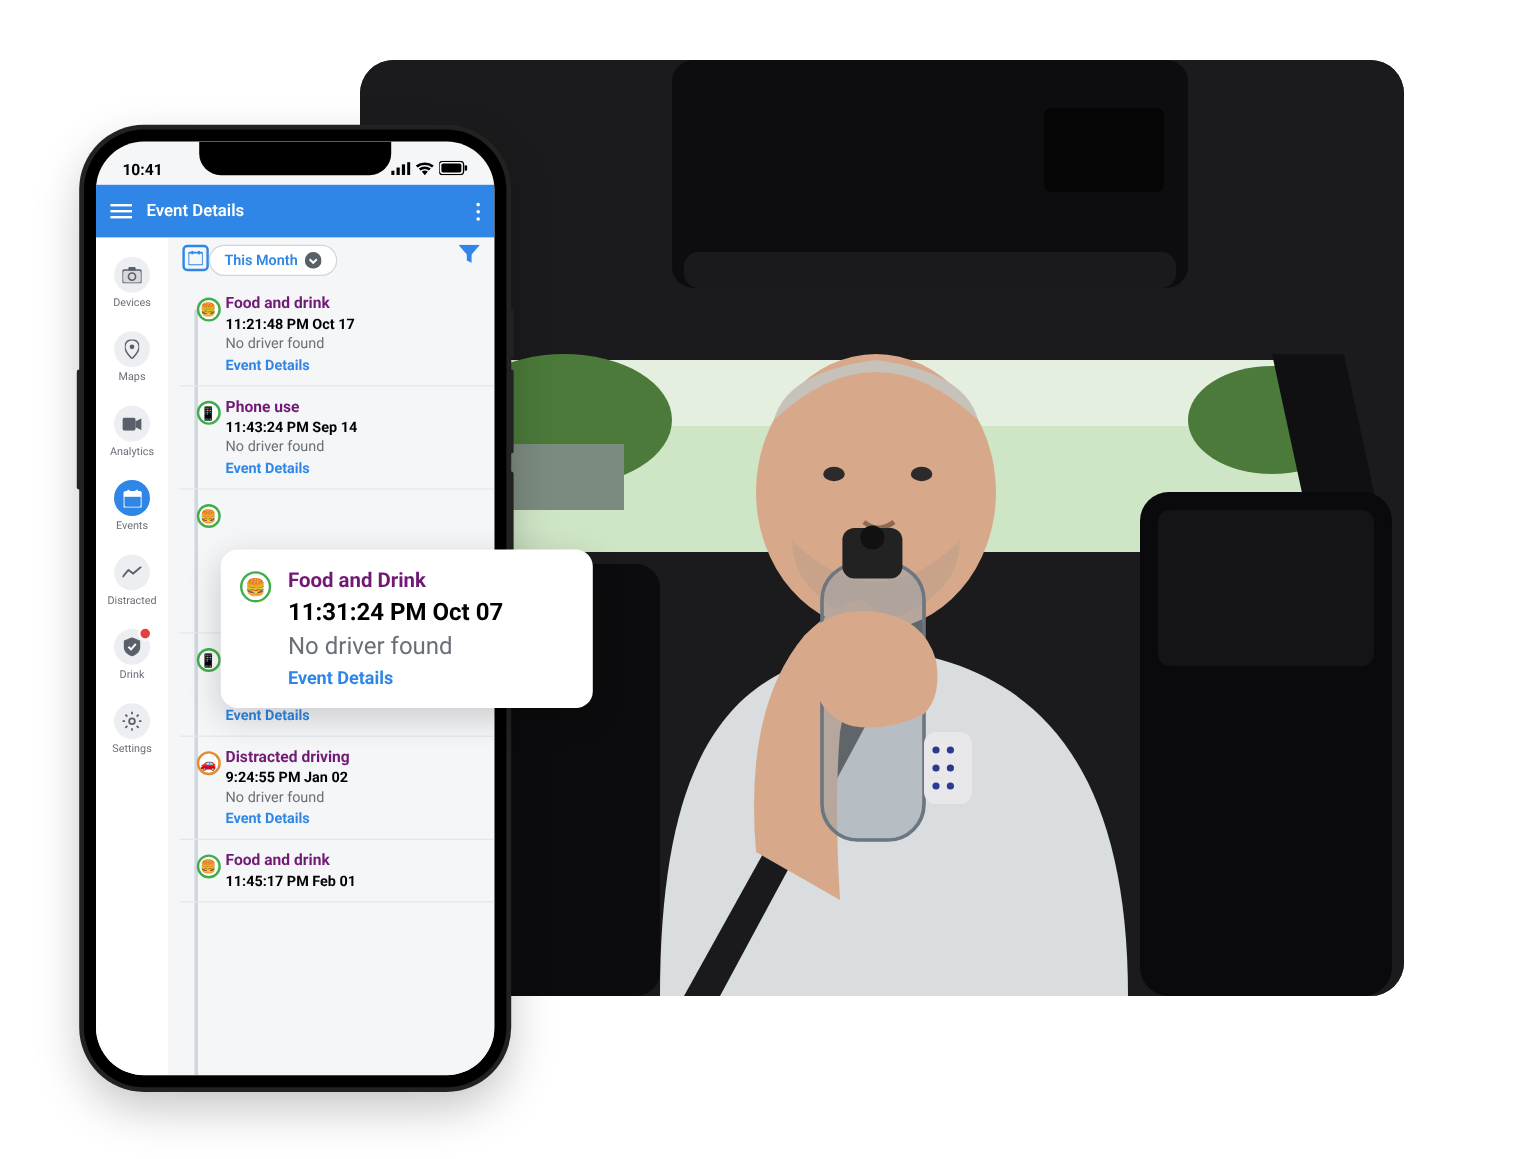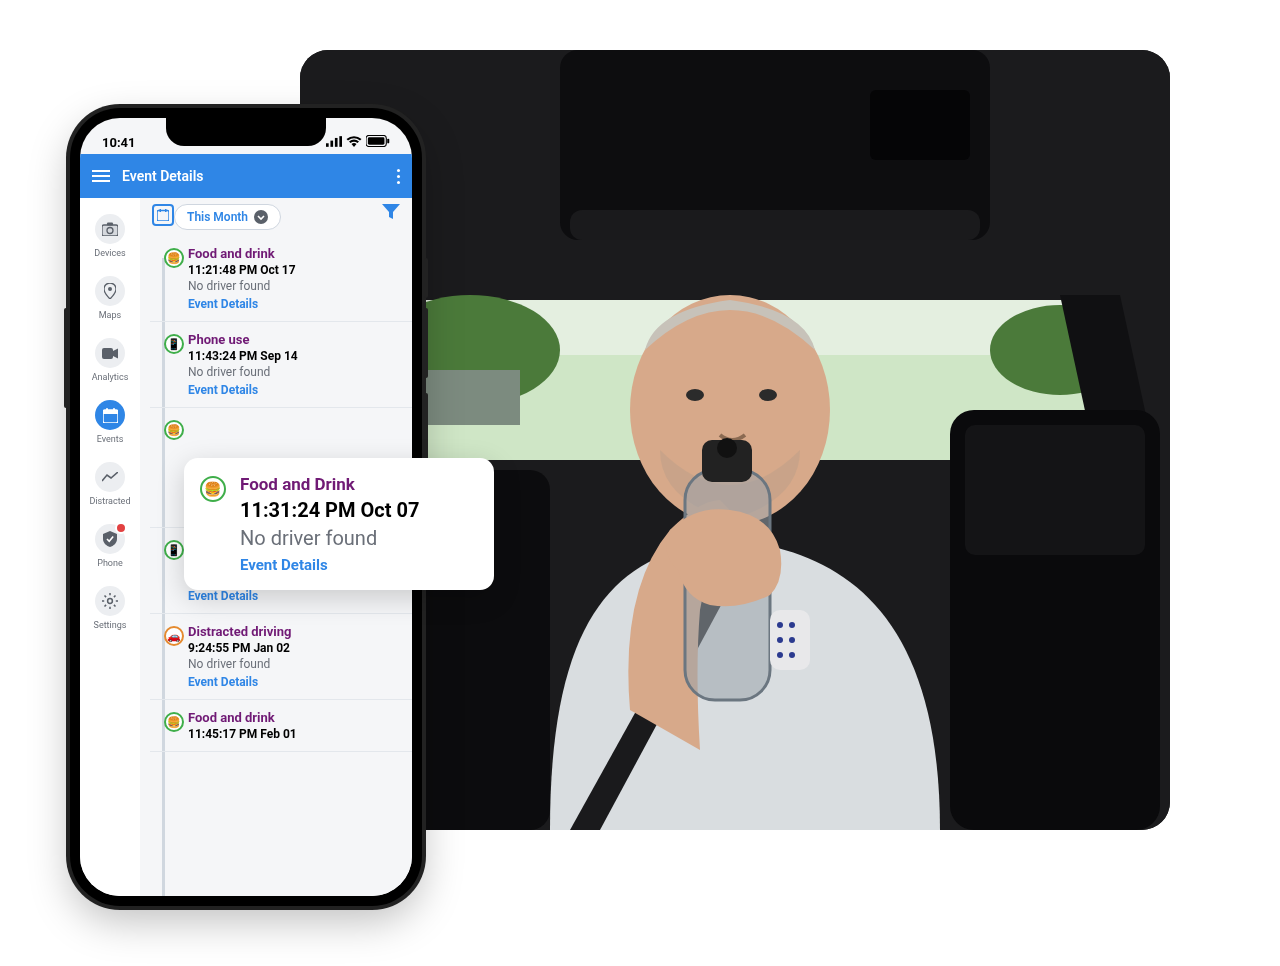--- a/index.html
+++ b/index.html
@@ -329,21 +329,21 @@
           <span>Distracted</span>
         </div>
         <div class="sb-item">
           <div class="sb-icon sb-health">
             <svg width="14" height="16" viewBox="0 0 14 16">
                 <path d="M7 0 L14 3 V8 C14 12 10.5 15 7 16 C3.5 15 0 12 0 8 V3 Z" fill="currentColor"></path>
                 <path d="M4 8 L6.2 10.2 L10.2 5.5" stroke="#fff" stroke-width="1.6" fill="none"></path>
               </svg>
             <span class="badge"></span>
           </div>
-          <span>Phone</span>
+          <span>Drink</span>
         </div>
         <div class="sb-item">
           <div class="sb-icon">
             <svg width="16" height="16" viewBox="0 0 16 16">
                 <circle cx="8" cy="8" r="2.4" fill="none" stroke="currentColor" stroke-width="1.5"></circle>
                 <path d="M8 0v2.2M8 13.8V16M0 8h2.2M13.8 8H16M2.5 2.5l1.6 1.6M11.9 11.9l1.6 1.6M13.5 2.5l-1.6 1.6M4.1 11.9l-1.6 1.6" stroke="currentColor" stroke-width="1.5"></path>
               </svg>
           </div>
           <span>Settings</span>
         </div>

